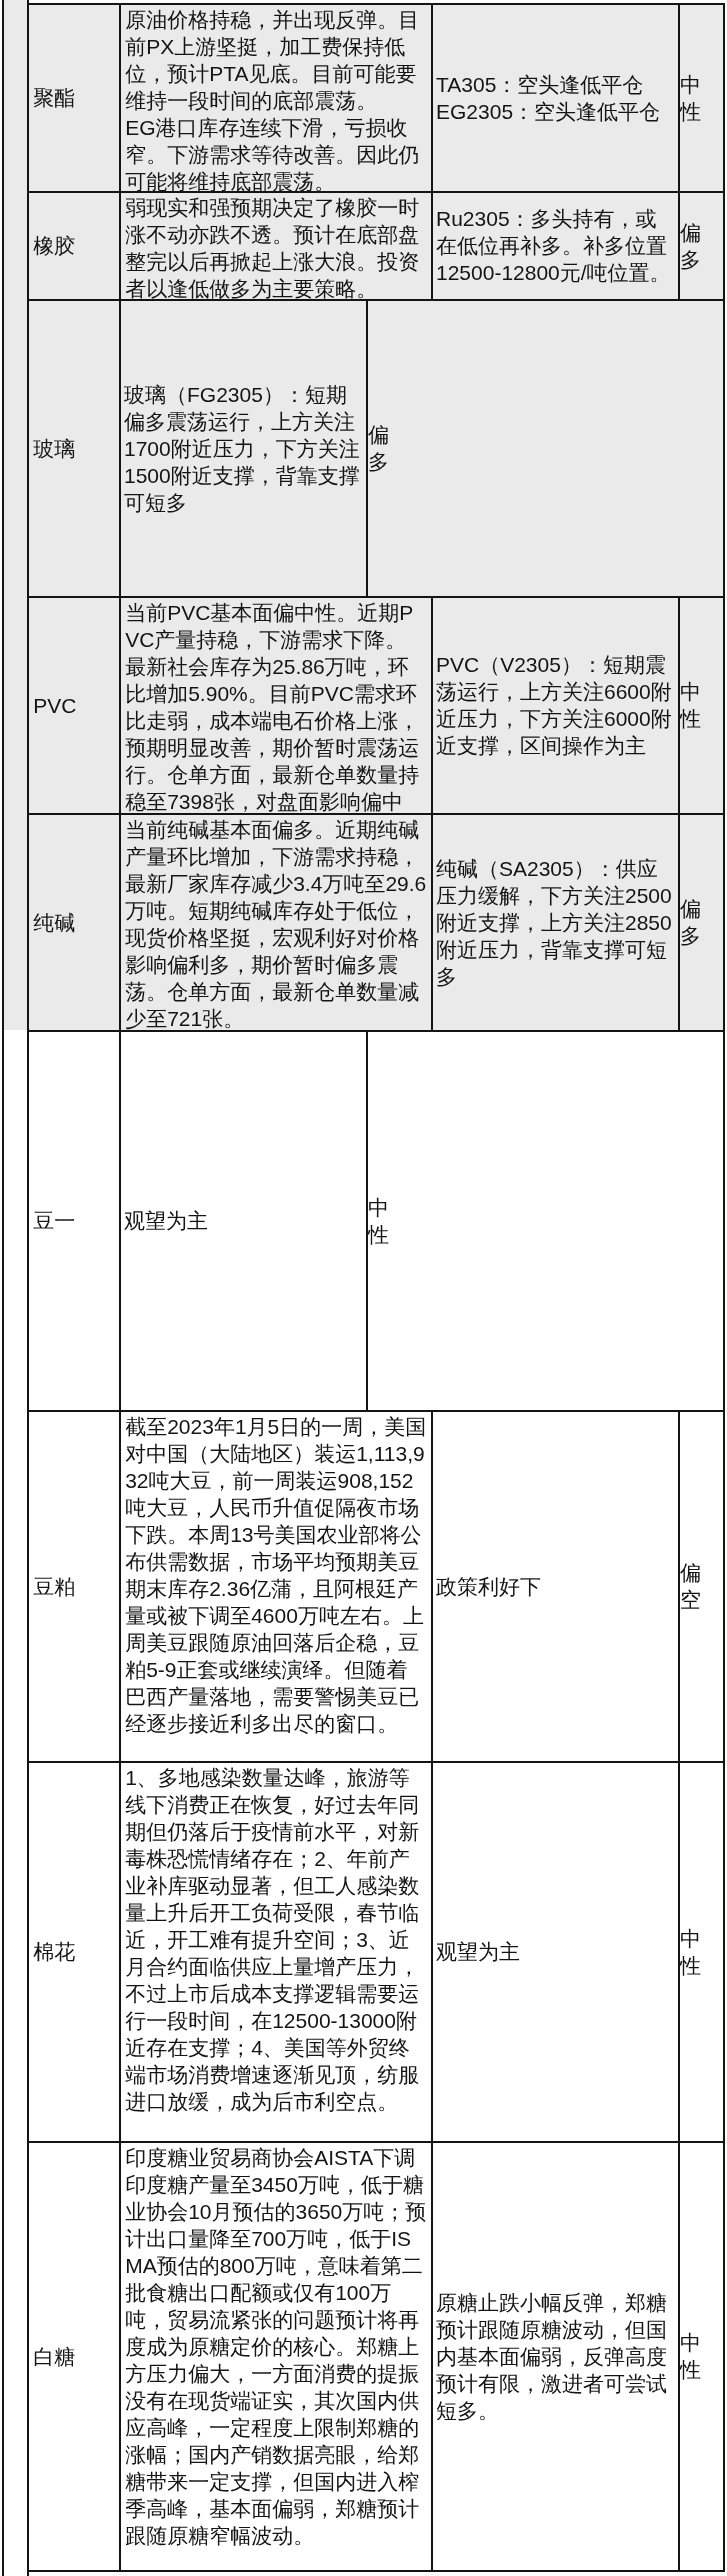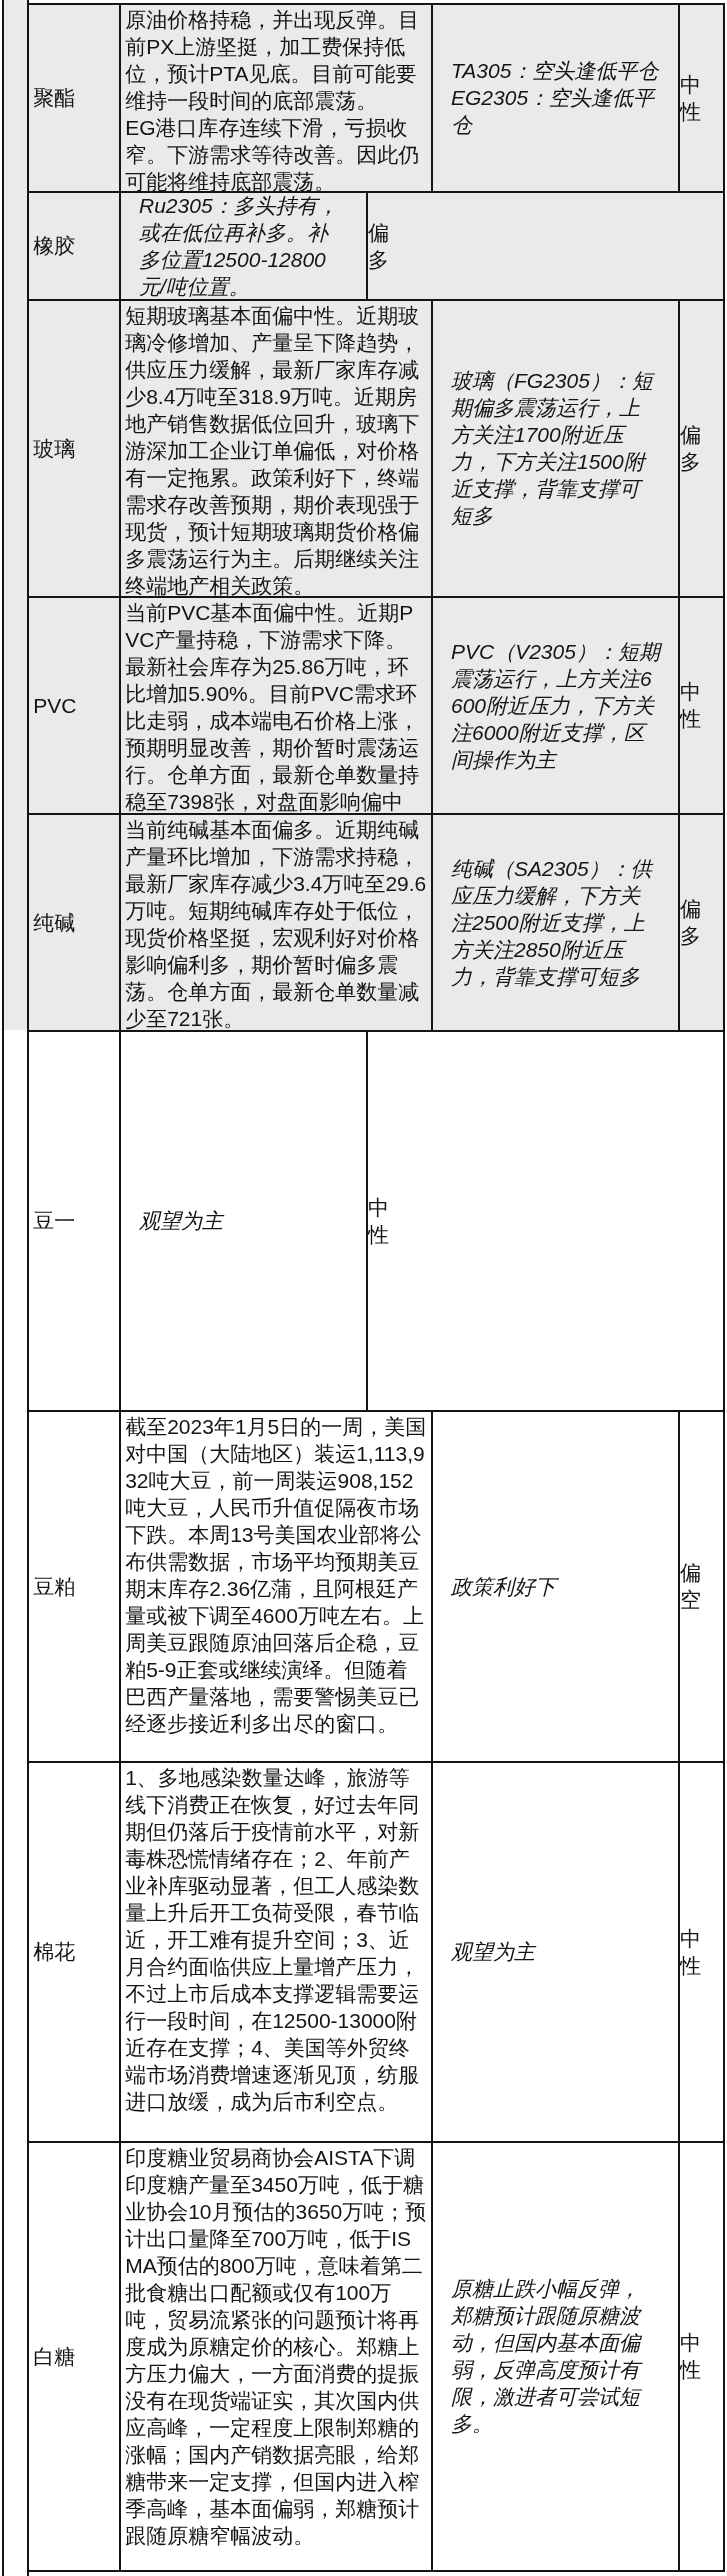--- a/index.html
+++ b/index.html
@@ -73,24 +73,23 @@
     padding:1.4px 4.2px 0 4.2px;
     white-space:pre-wrap;
     word-break:break-all;
   }
   .cell.suggestion{
     width:247px;
     border-right:2.1px solid var(--border);
     display:flex;
     flex-direction:column;
     justify-content:center;
-    padding:0 18px;
+    padding:0 3px;
     white-space:pre-wrap;
     word-break:break-all;
-    font-style:italic;
   }
   .cell.outlook{
     width:34px;
     display:flex;
     align-items:center;
     justify-content:center;
   }
 </style>
 </head>
 <body>
@@ -107,27 +106,27 @@
       <div class="cell name bg-gray">聚酯</div>
       <div class="cell analysis">原油价格持稳，并出现反弹。目前PX上游坚挺，加工费保持低位，预计PTA见底。目前可能要维持一段时间的底部震荡。
 EG港口库存连续下滑，亏损收窄。下游需求等待改善。因此仍可能将维持底部震荡。</div>
       <div class="cell suggestion">TA305：空头逢低平仓
 EG2305：空头逢低平仓</div>
       <div class="cell outlook">中性</div>
     </div>
 
     <div class="row r1 bg-gray">
       <div class="cell name">橡胶</div>
+      <div class="cell analysis">弱现实和强预期决定了橡胶一时涨不动亦跌不透。预计在底部盘整完以后再掀起上涨大浪。投资者以逢低做多为主要策略。</div>
       <div class="cell suggestion">Ru2305：多头持有，或在低位再补多。补多位置12500-12800元/吨位置。</div>
       <div class="cell outlook">偏多</div>
     </div>
 
     <div class="row r2 bg-gray">
       <div class="cell name">玻璃</div>
-      <div class="cell analysis">短期玻璃基本面偏中性。近期玻璃冷修增加、产量呈下降趋势，供应压力缓解，最新厂家库存减少8.4万吨至318.9万吨。近期房地产销售数据低位回升，玻璃下游深加工企业订单偏低，对价格有一定拖累。政策利好下，终端需求存改善预期，期价表现强于现货，预计短期玻璃期货价格偏多震荡运行为主。后期继续关注终端地产相关政策。</div>
       <div class="cell suggestion">玻璃（FG2305）：短期偏多震荡运行，上方关注1700附近压力，下方关注1500附近支撑，背靠支撑可短多</div>
       <div class="cell outlook">偏多</div>
     </div>
 
     <div class="row r3 bg-gray">
       <div class="cell name">PVC</div>
       <div class="cell analysis">当前PVC基本面偏中性。近期PVC产量持稳，下游需求下降。最新社会库存为25.86万吨，环比增加5.90%。目前PVC需求环比走弱，成本端电石价格上涨，预期明显改善，期价暂时震荡运行。仓单方面，最新仓单数量持稳至7398张，对盘面影响偏中性。</div>
       <div class="cell suggestion">PVC（V2305）：短期震荡运行，上方关注6600附近压力，下方关注6000附近支撑，区间操作为主</div>
       <div class="cell outlook">中性</div>
     </div>

